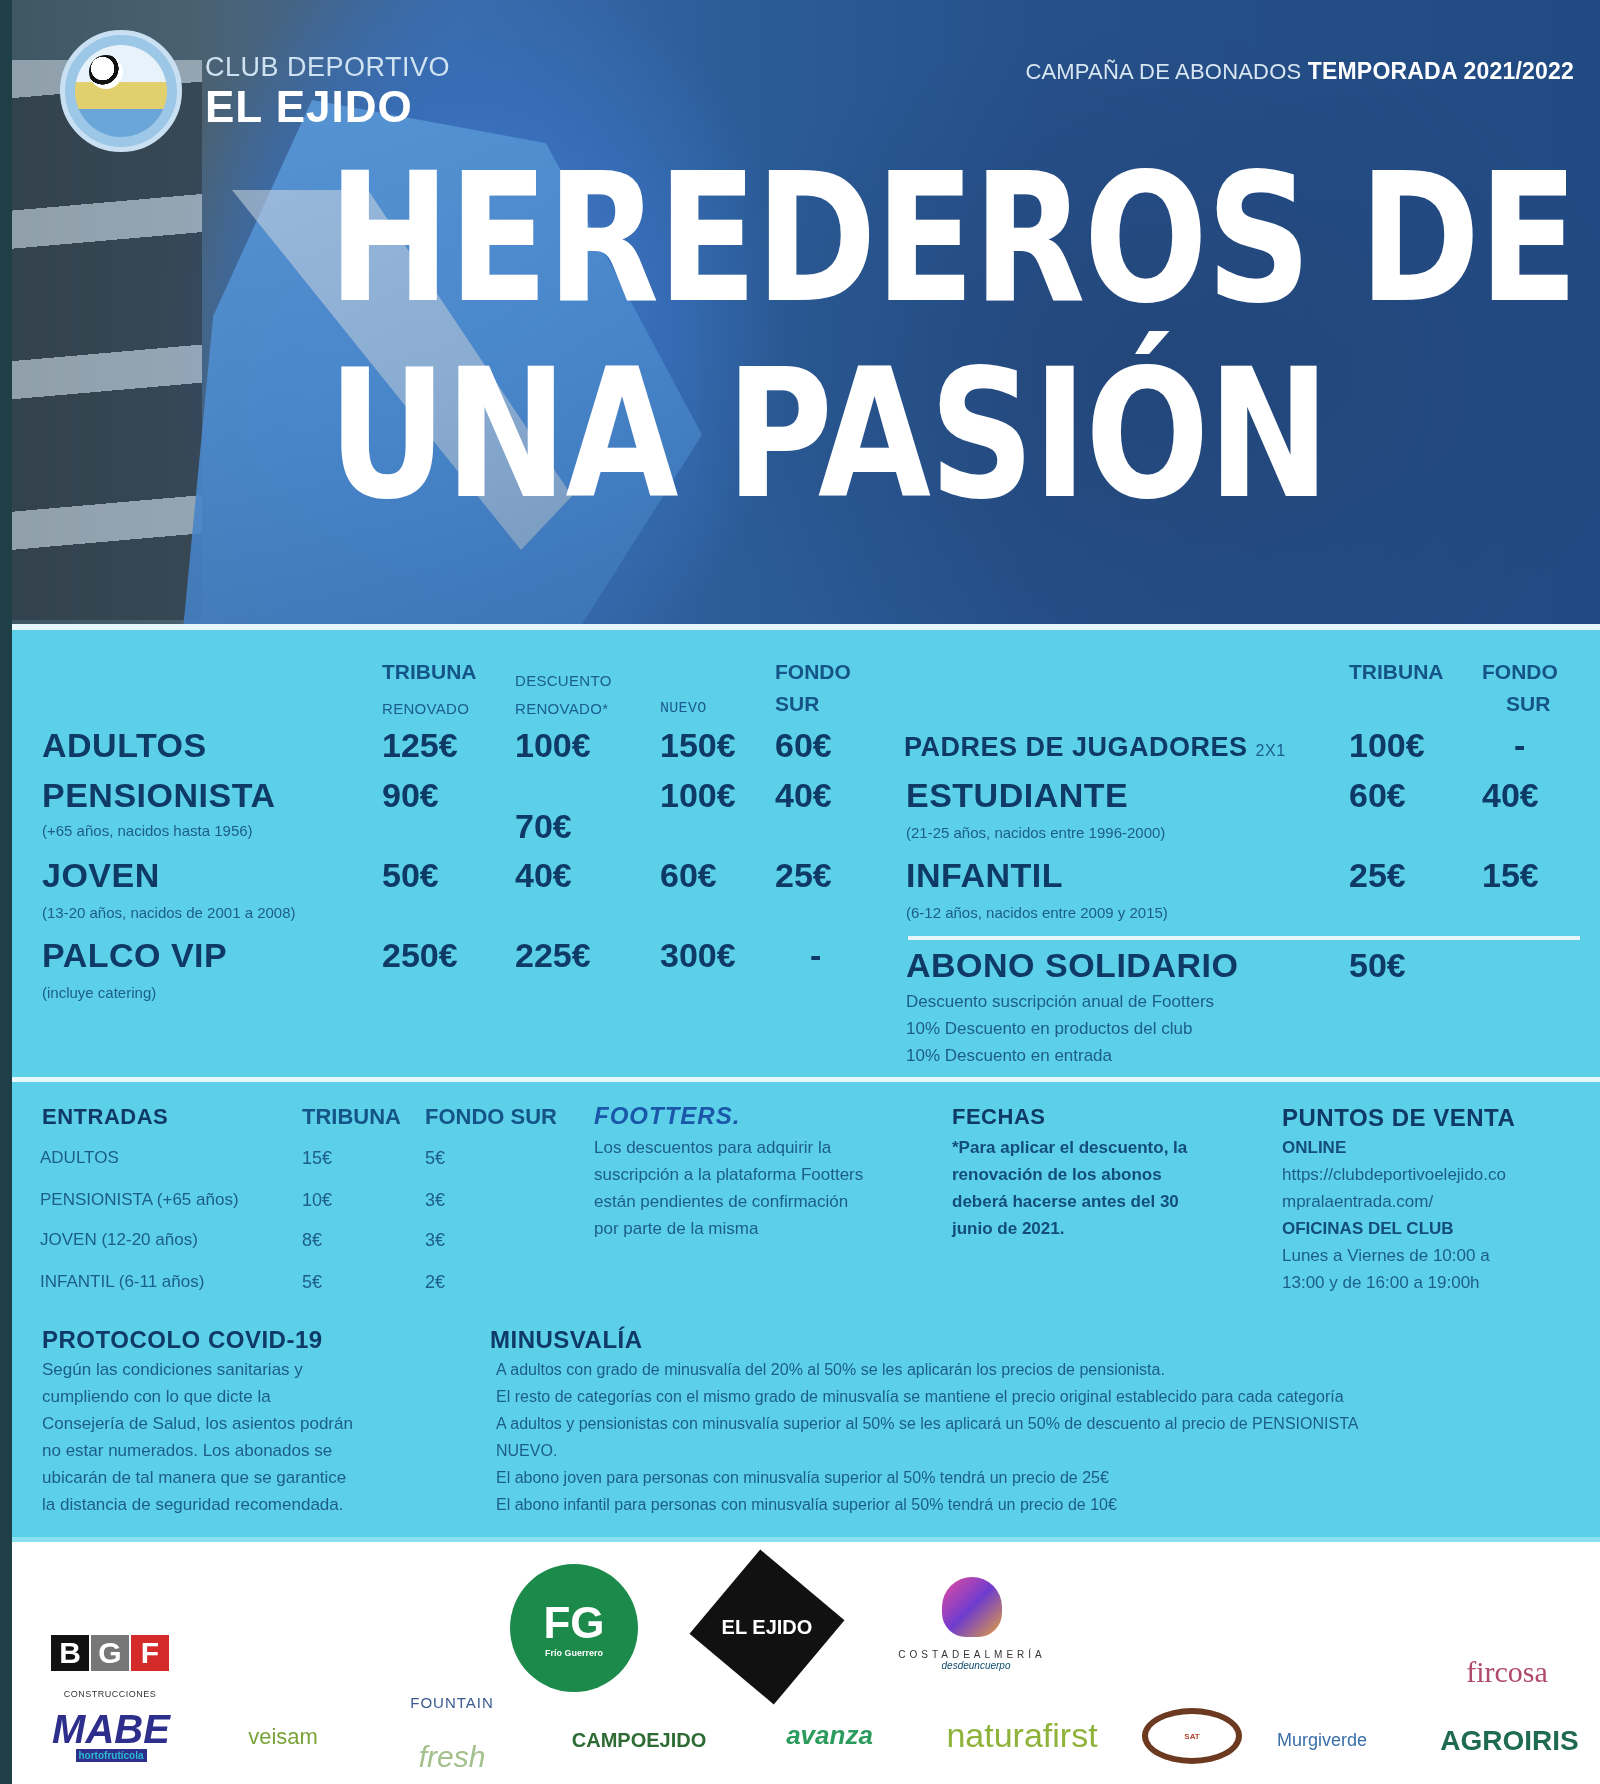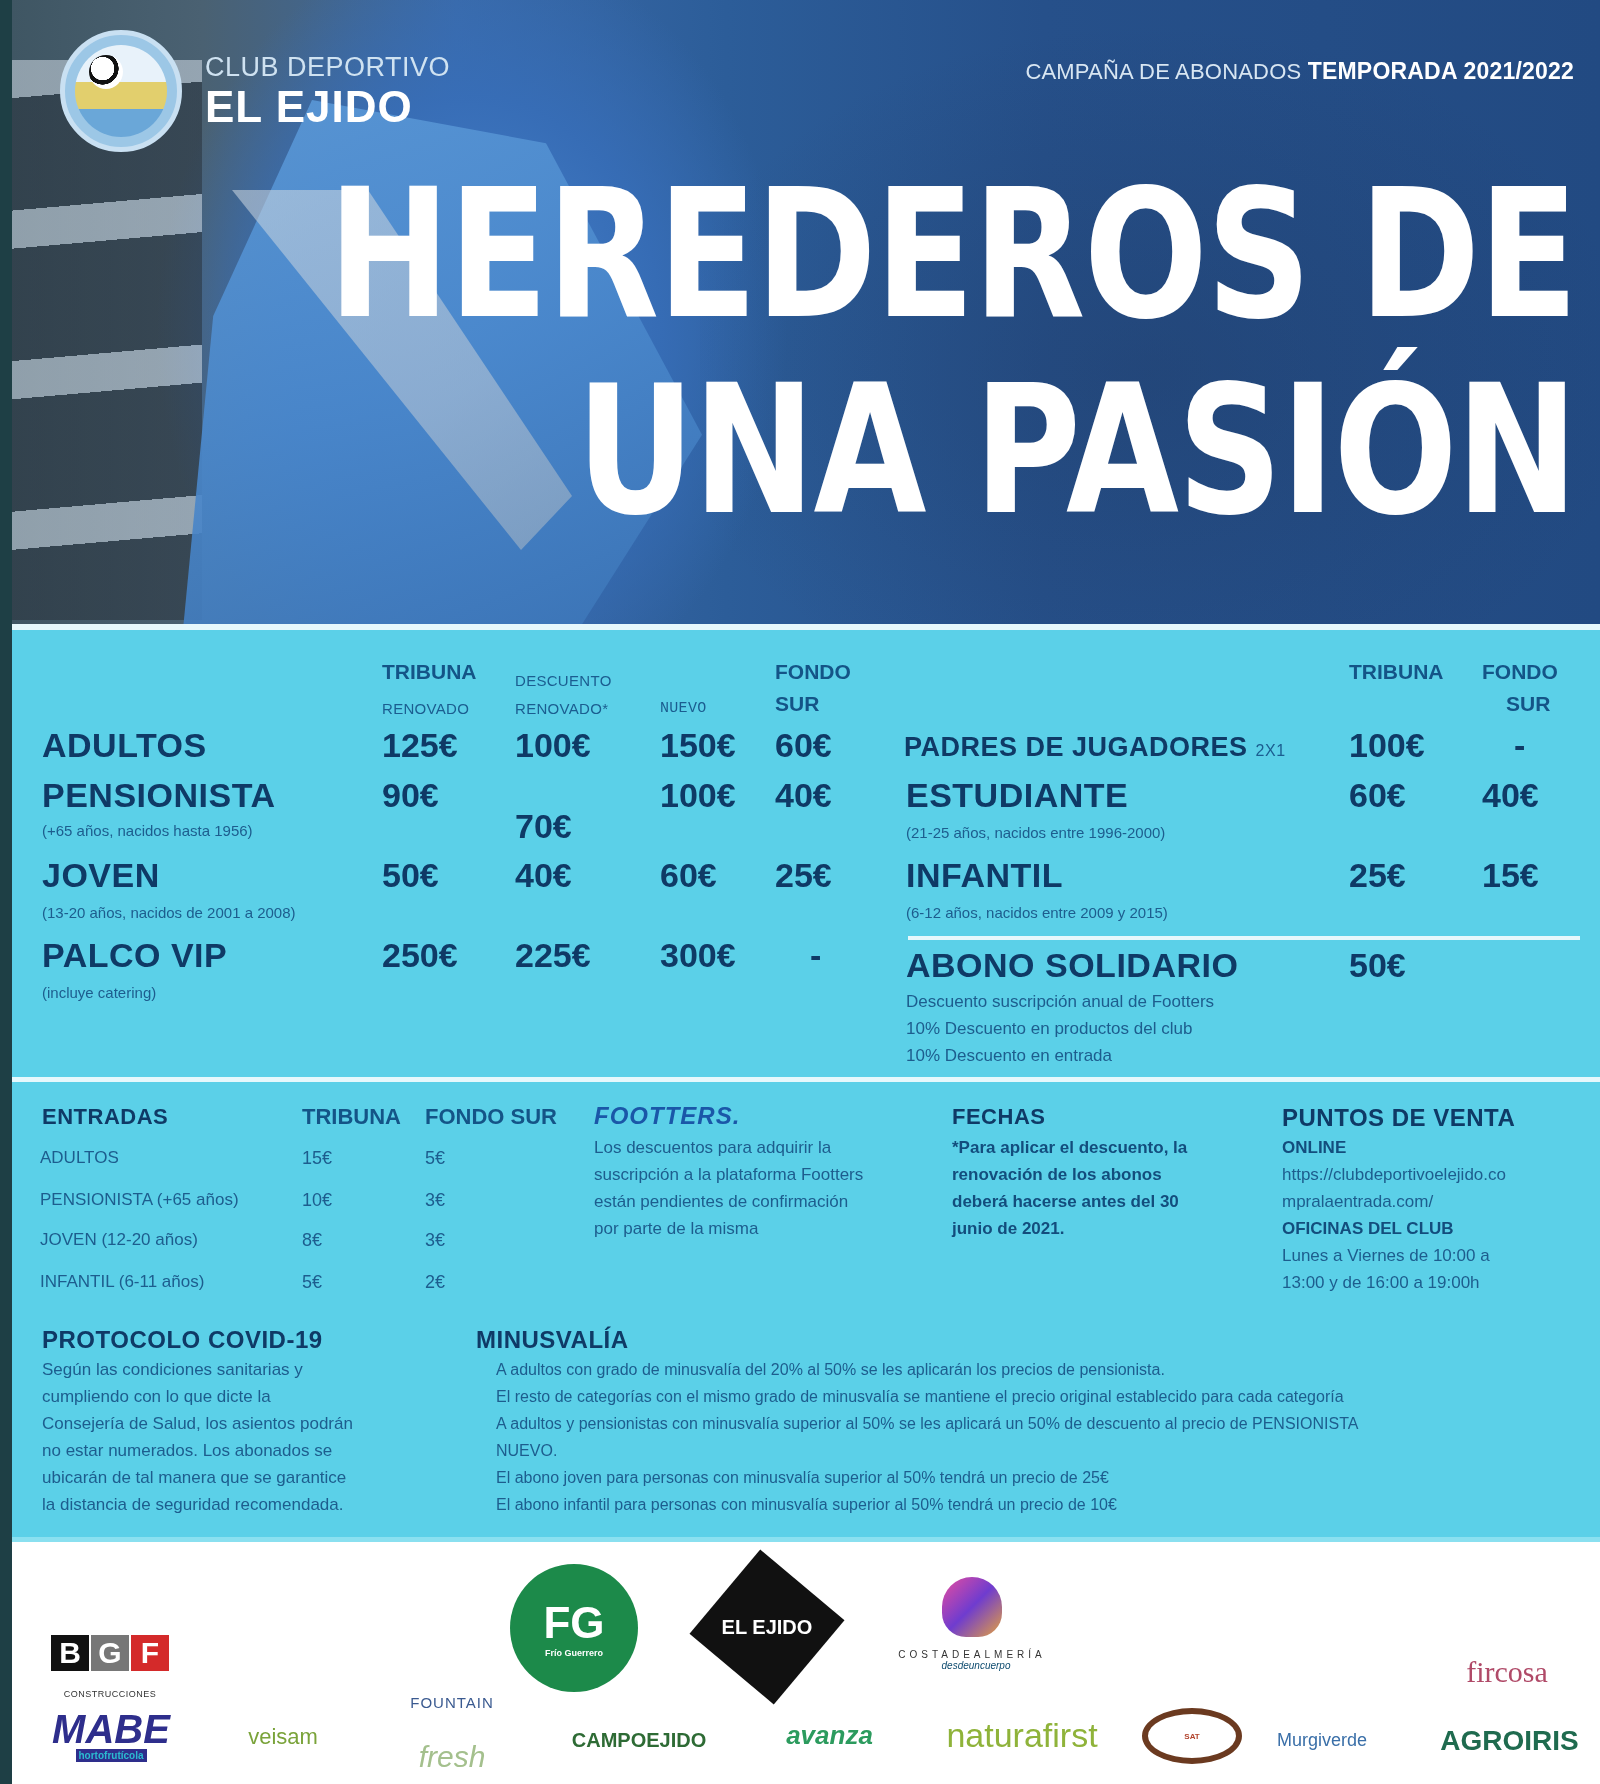--- a/index.html
+++ b/index.html
@@ -42,21 +42,21 @@
     display: flex; align-items: center; justify-content: center;
   }
   .crest .inner { width: 92px; height: 92px; border-radius: 50%; background: linear-gradient(180deg,#e8f2fa 0 40%, #e2cf6d 40% 70%, #6aa7d8 70%); position: relative; overflow: hidden; }
   .crest .ball { position: absolute; left: 14px; top: 10px; width: 34px; height: 34px; border-radius: 50%; background: radial-gradient(circle at 40% 40%, #fff 0 40%, #111 41% 55%, #fff 56%); }
   .brand-top { position: absolute; left: 193px; top: 52px; font-size: 27px; letter-spacing: 0.5px; color: #cfe2f1; font-weight: 300; }
   .brand-main { position: absolute; left: 193px; top: 82px; font-size: 44px; font-weight: 700; color: #ffffff; letter-spacing: 1px; }
 
   .campaign { position: absolute; right: 26px; top: 58px; font-size: 22px; color: #d8e6f2; letter-spacing: 0.2px; }
   .campaign b { color: #ffffff; font-weight: 700; font-size: 23px; }
 
-  .headline { position: absolute; right: 24px; top: 166px; text-align: right; color: #ffffff; font-family: "DejaVu Sans", sans-serif; font-weight: 700; line-height: 1; transform-origin: right top; }
+  .headline { position: absolute; right: 24px; top: 150px; text-align: left; color: #ffffff; font-family: "DejaVu Sans", sans-serif; font-weight: 700; line-height: 1; transform-origin: right top; }
   .headline .l1 { display: block; font-size: 178px; letter-spacing: -2px; transform: scaleX(0.82); transform-origin: right center; }
   .headline .l2 { display: block; font-size: 178px; letter-spacing: -2px; margin-top: 18px; transform: scaleX(0.82); transform-origin: right center; }
 
   
   .prices { position: absolute; left: 12px; top: 624px; width: 1588px; height: 458px; background: #5bd0e8; border-top: 6px solid #e6f8fc; }
   .prices .divider-bottom { position: absolute; left: 0; bottom: 0; width: 100%; height: 5px; background: #e6f8fc; }
 
   .col-h { position: absolute; font-weight: 700; color: #145487; font-size: 21px; }
   .col-h.sm { font-size: 15px; font-weight: 400; letter-spacing: 0.3px; color: #1b5d90; }
 
@@ -259,21 +259,21 @@
   <div class="sec-title" style="left:30px;top:244px;">PROTOCOLO COVID-19</div>
   <div class="small" style="left:30px;top:274px;">
     <div>Según las condiciones sanitarias y</div>
     <div>cumpliendo con lo que dicte la</div>
     <div>Consejería de Salud, los asientos podrán</div>
     <div>no estar numerados. Los abonados se</div>
     <div>ubicarán de tal manera que se garantice</div>
     <div>la distancia de seguridad recomendada.</div>
   </div>
 
-  <div class="sec-title" style="left:464px;top:244px;">MINUSVALÍA</div>
+  <div class="sec-title" style="left:478px;top:244px;">MINUSVALÍA</div>
   <div class="small" style="left:484px;top:274px;font-size:16px;">
     <div>A adultos con grado de minusvalía del 20% al 50% se les aplicarán los precios de pensionista.</div>
     <div>El resto de categorías con el mismo grado de minusvalía se mantiene el precio original establecido para cada categoría</div>
     <div>A adultos y pensionistas con minusvalía superior al 50% se les aplicará un 50% de descuento al precio de PENSIONISTA</div>
     <div>NUEVO.</div>
     <div>El abono joven para personas con minusvalía superior al 50% tendrá un precio de 25€</div>
     <div>El abono infantil para personas con minusvalía superior al 50% tendrá un precio de 10€</div>
   </div>
 
   <div class="bottom-line"></div>

